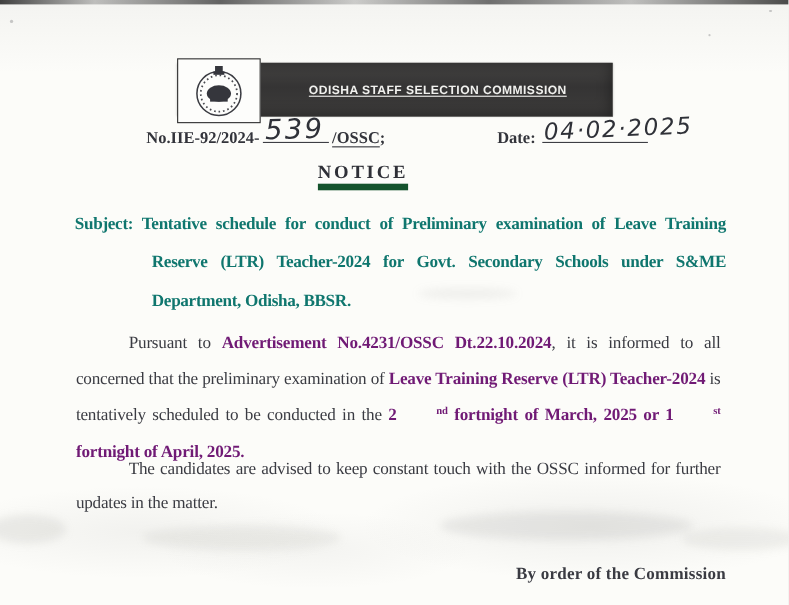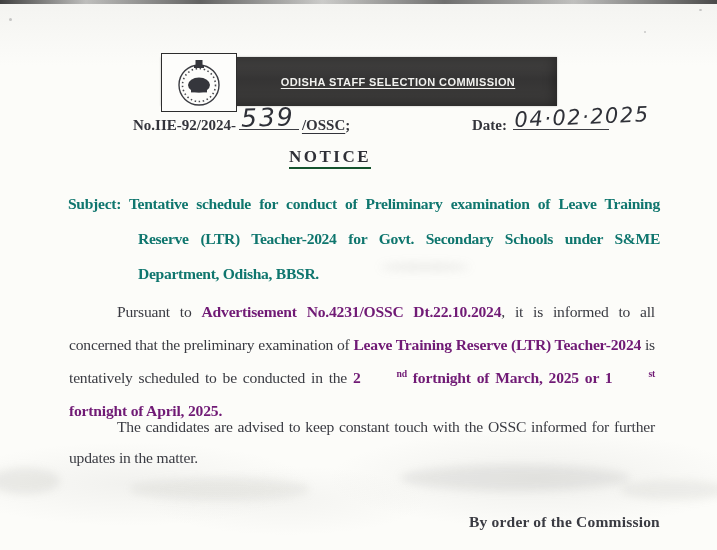--- a/index.html
+++ b/index.html
@@ -58,21 +58,21 @@
     display:flex;align-items:center;justify-content:center;
   }
 
   
   .b{font-weight:bold;}
   .u{text-decoration:underline;text-underline-offset:3px;}
   sup{font-size:62%;line-height:0;vertical-align:super;margin-left:36px;}
 
   
   .ref-line{position:absolute;left:133px;top:112px;font-size:15px;font-weight:bold;color:#33343b;}
-  .date-line{position:absolute;left:472px;top:112px;font-size:15px;font-weight:bold;color:#33343b;}
+  .date-line{position:absolute;left:452px;top:112px;font-size:15px;font-weight:bold;color:#33343b;}
   .hw-slot{
     display:inline-block;position:relative;
     border-bottom:1.8px solid #3d3e44;vertical-align:baseline;
   }
   .ref-slot{width:60px;height:17px;margin:0 3px;}
   .date-slot{width:96px;height:17px;margin-left:6px;}
   .hw{
     position:absolute;bottom:-3px;left:2px;
     font-family:"DejaVu Sans", sans-serif;font-style:italic;font-weight:normal;
     color:#2f3138;white-space:nowrap;
@@ -80,21 +80,21 @@
   .hw-ref{font-size:25px;letter-spacing:2px;transform:rotate(-1.5deg);}
   .hw-date{font-size:21px;letter-spacing:1.5px;transform:rotate(-2.5deg);transform-origin:left bottom;}
 
   
   .notice-title{
     position:absolute;left:0;top:147px;width:660px;text-align:center;
     font-size:17px;font-weight:bold;color:#2f3037;
   }
   .notice-title span{
     letter-spacing:2.5px;
-    border-bottom:2px solid #14532d;padding-bottom:1px;
+    border-bottom:6px solid #14532d;padding-bottom:1px;
   }
 
   
   .subject{
     position:absolute;left:68px;top:186px;width:592px;
     font-size:15.6px;font-weight:bold;line-height:35px;
     letter-spacing:-0.3px;color:#0f766e;
     text-align:justify;
     padding-left:70px;text-indent:-70px;box-sizing:border-box;
   }

